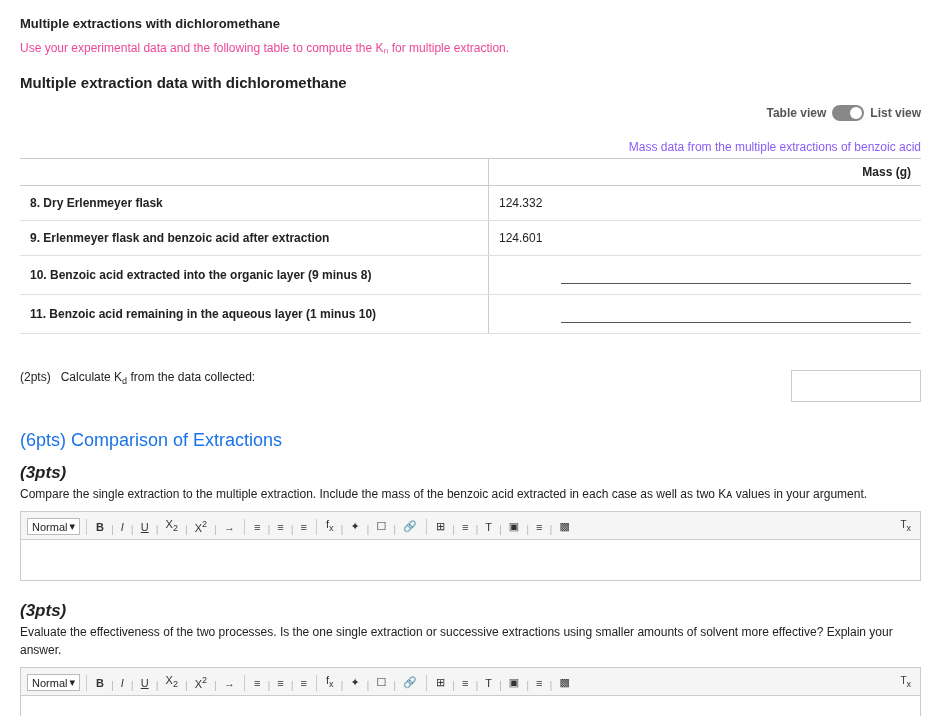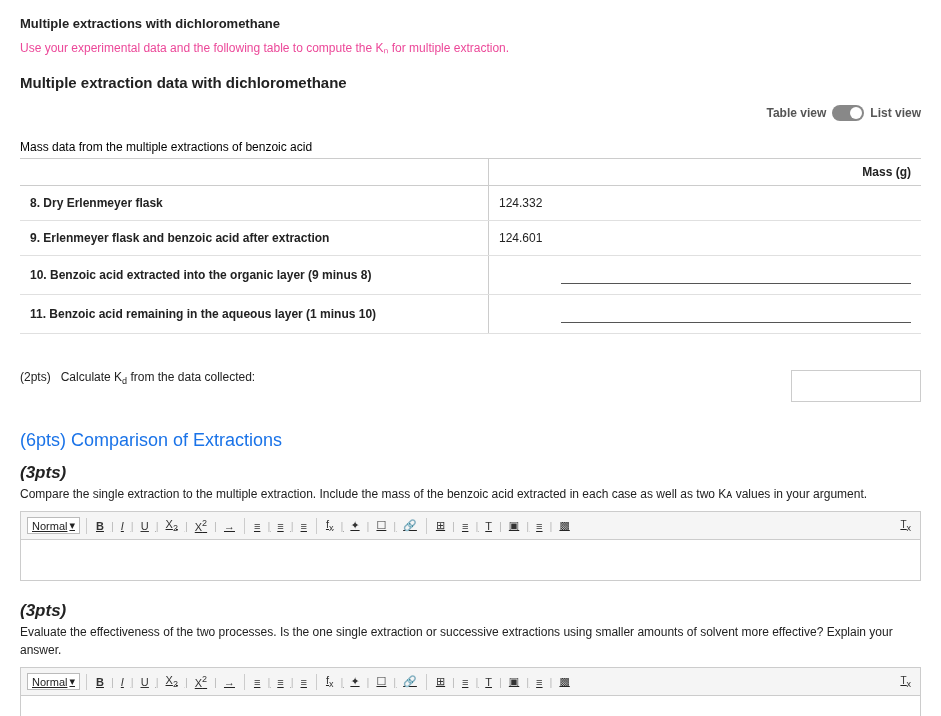--- a/index.html
+++ b/index.html
@@ -50,22 +50,23 @@
       position: absolute;
       width: 12px;
       height: 12px;
       background: #fff;
       border-radius: 50%;
       top: 2px;
       right: 2px;
     }
     .table-label {
       font-size: 12px;
-      color: #000000;
+      color: #8b5cf6;
       margin-bottom: 4px;
+      text-align: right;
     }
     table.data-table {
       width: 100%;
       border-collapse: collapse;
       margin-bottom: 36px;
     }
     table.data-table th {
       text-align: right;
       padding: 6px 10px;
       font-weight: bold;
@@ -125,28 +126,27 @@
       font-size: 12px;
       margin-bottom: 8px;
       line-height: 1.5;
     }
     .editor-container {
       border: 1px solid #ccc;
       margin-bottom: 20px;
     }
     .editor-toolbar {
       display: flex;
-      align-items: center;
+      align-items: flex-end;
       padding: 4px 6px;
       background: #f5f5f5;
       border-bottom: 1px solid #ccc;
       gap: 4px;
       flex-wrap: wrap;
       font-size: 11px;
-      text-decoration: underline;
     }
     .toolbar-dropdown {
       display: flex;
       align-items: center;
       background: #fff;
       border: 1px solid #bbb;
       padding: 1px 4px;
       font-size: 11px;
       cursor: pointer;
       gap: 2px;

